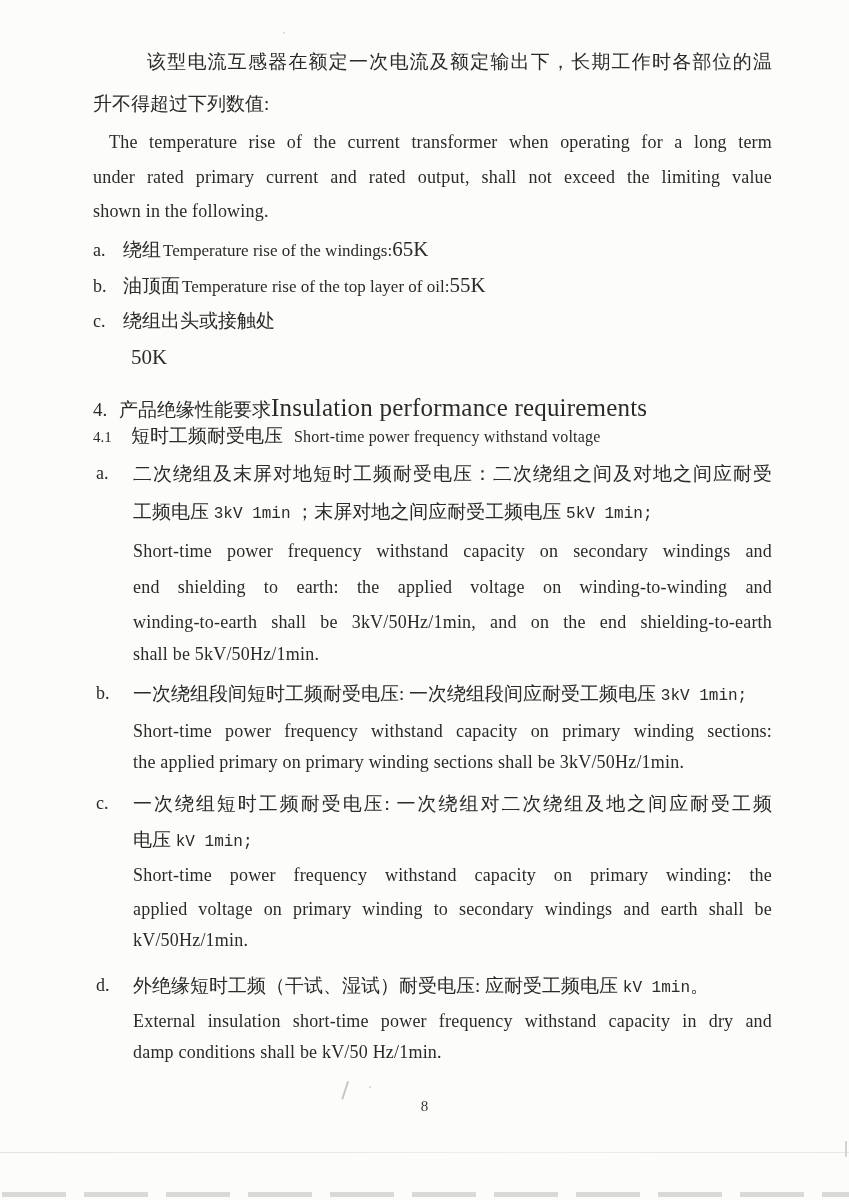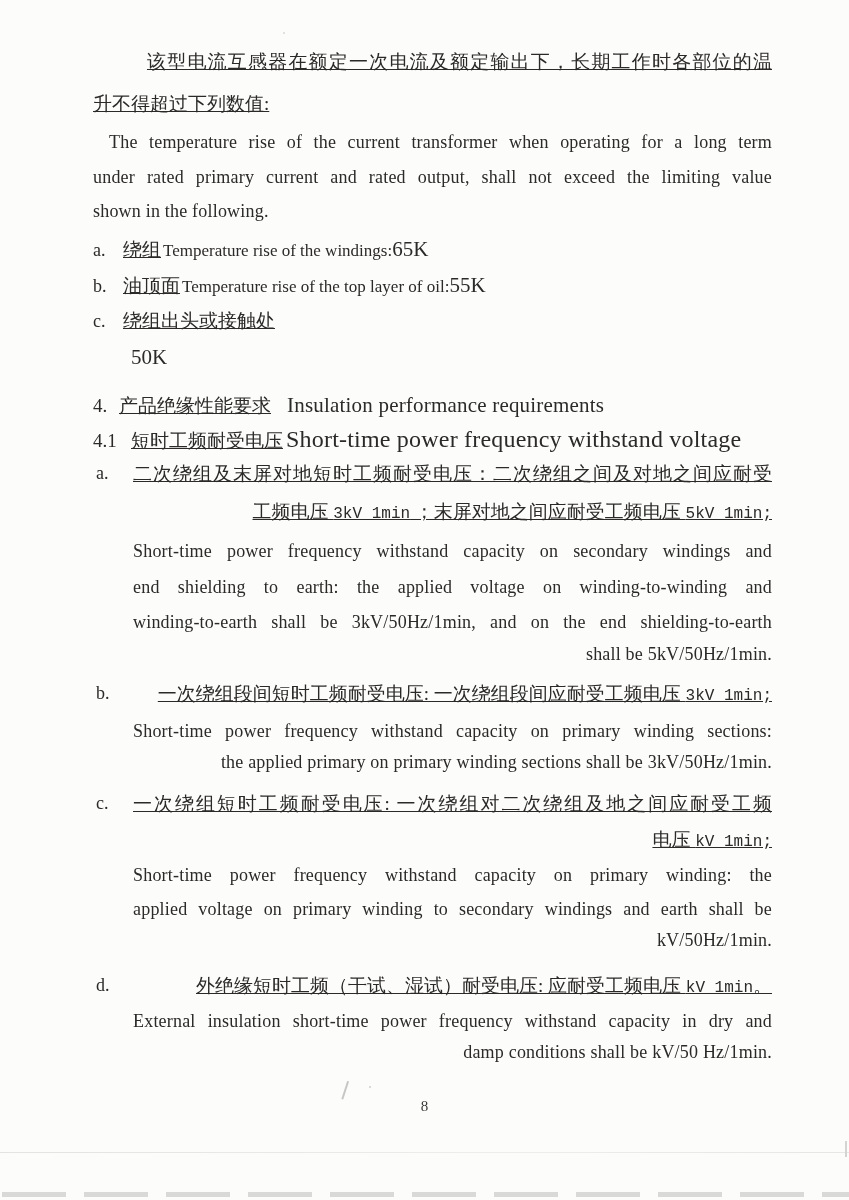--- a/index.html
+++ b/index.html
@@ -4,38 +4,38 @@
 <style>
   html,body{margin:0;padding:0;}
   body{
     width:849px;height:1200px;position:relative;overflow:hidden;
     background:#fcfcfb;
     font-family:"Liberation Serif", serif;
     color:#2b2a28;
   }
   .ln{position:absolute;left:93px;width:679px;line-height:1.25;white-space:pre;}
   .j{text-align:justify;text-align-last:justify;white-space:normal;}
-  .zh{font-size:19px;text-decoration:underline;}
+  .zh{font-size:19px;}
   .en{font-size:18px;letter-spacing:.2px;}
   .small-en{font-size:17px;letter-spacing:0;}
   .ind-zh{padding-left:54px;width:625px;}
   .ind-en{padding-left:16px;width:663px;}
-  .itm{padding-left:40px;width:639px;text-align:right;}
+  .itm{padding-left:40px;width:639px;}
   .itm-sm{padding-left:38px;width:641px;}
   .lbl{position:absolute;left:96px;font-size:18px;line-height:1.25;}
   .mono{font-family:"Liberation Mono", monospace;font-size:16px;}
   .kval{font-size:21px;}
   .row{display:flex;align-items:baseline;}
   .tl{display:inline-block;width:30px;font-size:18px;}
   .gap14{margin-left:2px;}
   .gap10{}
   .sec-num{display:inline-block;width:26px;font-size:19px;}
-  .sec-num-w{display:inline-block;width:38px;font-size:19px;}
-  .sec-en{font-size:21px;margin-left:16px;letter-spacing:.2px;}
-  .sec-en2{font-size:24px;margin-left:3px;letter-spacing:.2px;}
+  .sec-num-w{display:inline-block;width:38px;font-size:15px;}
+  .sec-en{font-size:25px;margin-left:0;letter-spacing:.2px;}
+  .sec-en2{font-size:16px;margin-left:11px;letter-spacing:.2px;}
   .pagenum{position:absolute;left:0;width:849px;text-align:center;font-size:15px;color:#3a3a38;}
   
   .art{position:absolute;}
   .hairline{left:0;top:1152px;width:849px;height:1px;
     background:linear-gradient(90deg,#e3e3e1 0%,#ededeb 60%,#e6e6e4 100%);}
   .bottom-dashes{left:2px;top:1192px;width:847px;height:5px;
     background:repeating-linear-gradient(90deg,#d9d9d7 0 64px,rgba(0,0,0,0) 64px 82px);}
   .slash{left:344px;top:1082px;width:8px;height:19px;border-left:2px solid #c6c6c4;transform:rotate(18deg);}
   .dot1{left:369px;top:1086px;width:2px;height:2px;background:#cfcfcd;border-radius:50%;}
   .dot2{left:283px;top:32px;width:2px;height:2px;background:#d8d8d6;border-radius:50%;}

